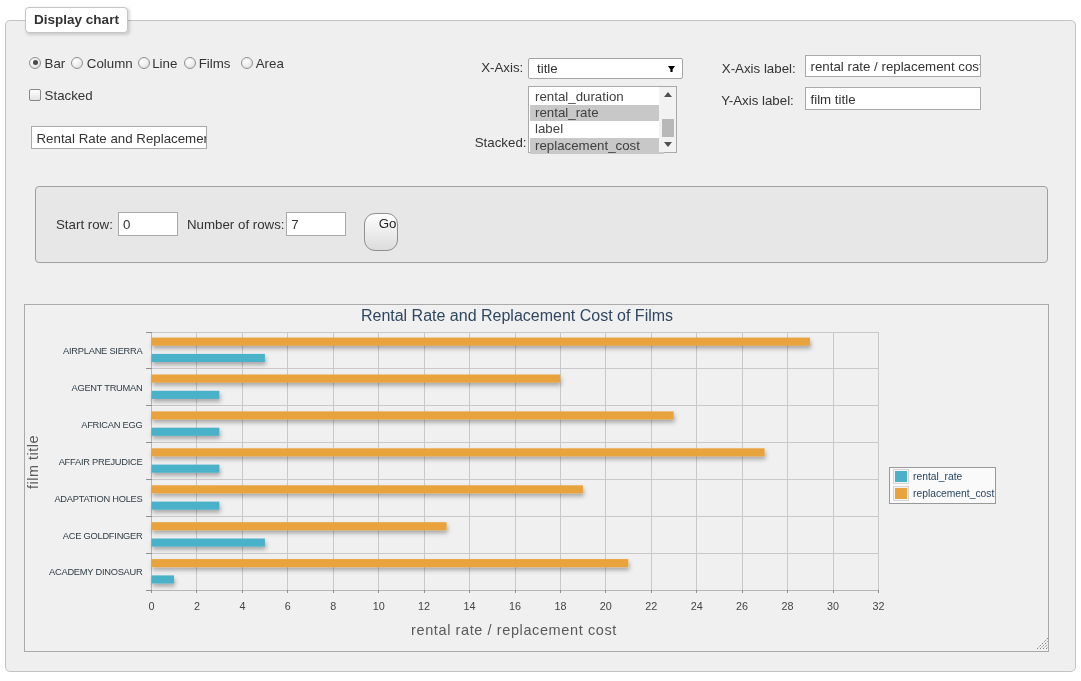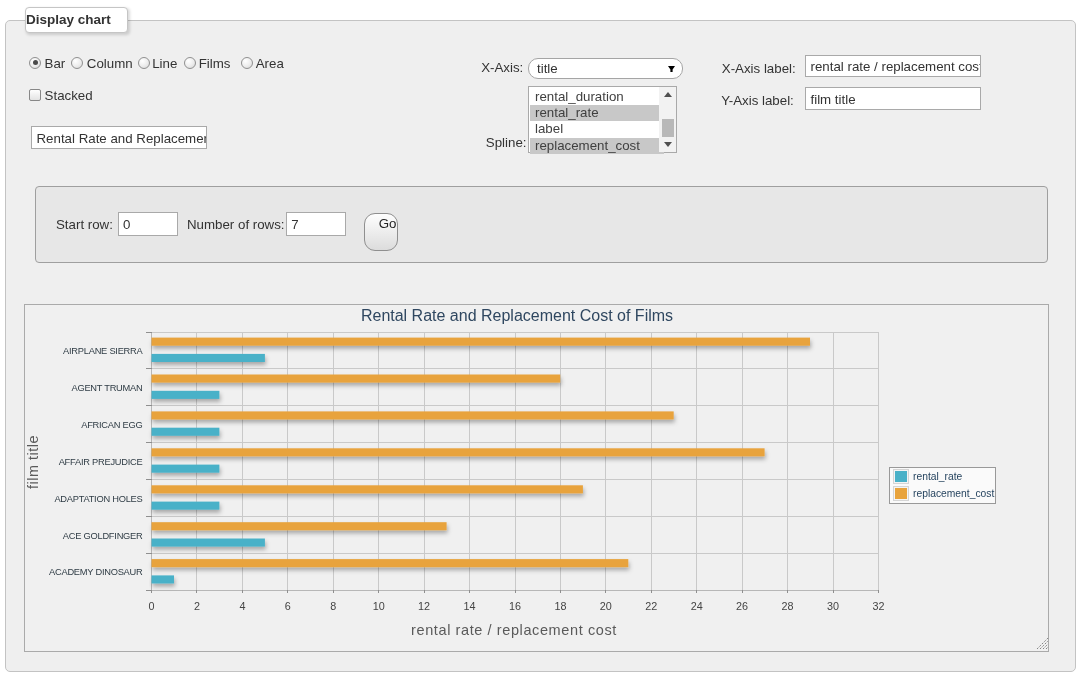--- a/index.html
+++ b/index.html
@@ -1,25 +1,25 @@
 <!DOCTYPE html>
 <html><head><meta charset="utf-8"><title>Display chart</title><style>
 html,body{margin:0;padding:0;background:#fff;}
 body,svg text{font-family:"Liberation Sans",sans-serif;}
 #page{position:relative;width:1081px;height:681px;overflow:hidden;font-size:13.3px;color:#333;}
 .abs{position:absolute;}
 #fieldset{left:4.5px;top:20px;width:1071px;height:652px;background:#efefef;border:1px solid #c3c3c3;border-radius:5px;box-sizing:border-box;}
-#flegend{left:25px;top:7px;width:103px;height:26px;background:#fff;border:1px solid #c5c5c5;border-radius:4px;box-shadow:1.5px 1.5px 3px rgba(0,0,0,.15);box-sizing:border-box;line-height:24px;font-weight:bold;font-size:13.5px;color:#333;}
+#flegend{left:25px;top:7px;width:103px;height:26px;background:#fff;border:1px solid #c5c5c5;border-radius:4px;box-shadow:1.5px 1.5px 3px rgba(0,0,0,.15);box-sizing:border-box;text-align:center;line-height:24px;font-weight:bold;font-size:13.5px;color:#333;}
 .ctl{position:absolute;white-space:nowrap;text-align:center;}
 .radio{position:absolute;width:10px;height:10px;border:1px solid #909090;border-radius:50%;background:radial-gradient(circle at 35% 30%,#ffffff 0%,#ececec 55%,#d2d2d2 100%);box-sizing:content-box;}
 .rdot{position:absolute;left:2.5px;top:2.5px;width:5px;height:5px;border-radius:50%;background:#4a4a4a;}
 .checkbox{position:absolute;width:10px;height:10px;border:1px solid #878787;border-radius:2px;background:linear-gradient(#fefefe,#e3e3e3);}
 .tinput{position:absolute;background:#fff;border:1px solid #a9a9a9;box-sizing:border-box;overflow:hidden;white-space:nowrap;}
 .tinput span{position:absolute;left:4.5px;top:50%;transform:translateY(-50%);}
-#selbox{left:528px;top:58px;width:155px;height:21px;background:#fff;border:1px solid #a5a5a5;border-radius:10px;box-sizing:border-box;}
+#selbox{left:528px;top:58px;width:155px;height:21px;background:#fff;border:1px solid #a5a5a5;border-radius:2px;box-sizing:border-box;}
 #selbox .txt{position:absolute;left:8px;top:2px;}
 #selarrow{position:absolute;right:7px;top:6.5px;width:7px;height:6px;}
 #listbox{left:528px;top:86px;width:149px;height:67px;background:#fff;border:1px solid #a9a9a9;box-sizing:border-box;}
 .opt{position:absolute;left:1px;width:129px;height:16.2px;line-height:16.2px;padding-left:5px;color:#404040;}
 .optsel{background:#c8c8c8;}
 #sb{position:absolute;right:0;top:0;width:17px;height:65px;background:#f2f2f2;}
 .sbarrow{position:absolute;left:5px;width:0;height:0;border-left:4px solid transparent;border-right:4px solid transparent;}
 #sbthumb{position:absolute;left:2.5px;top:32px;width:12px;height:18px;background:#b8b8b8;}
 #greypanel{left:35px;top:186px;width:1013px;height:77px;background:#e7e7e7;border:1px solid #9f9f9f;border-radius:4px;box-sizing:border-box;}
 #gobtn{left:363.5px;top:213px;width:34px;height:38px;border:1px solid #8f8f8f;border-radius:11px;background:linear-gradient(#fefefe,#dcdcdc);box-sizing:border-box;text-align:right;line-height:20px;color:#222;}
@@ -50,21 +50,21 @@
   <span class="ctl" style="right:557.7px;left:auto;top:59.5px">X-Axis:</span>
   <div class="abs" id="selbox">
       <span class="txt">title</span>
       <span id="selarrow">
         <svg width="7" height="6" viewBox="0 0 7 6" style="display:block">
           <path d="M0,0 L7,0 L4.6,3.4 L4.6,6 L2.4,6 L2.4,3.4 Z" fill="#000"></path>
         </svg>
       </span>
     </div>
 
-  <span class="ctl" style="right:554.5px;left:auto;top:135px">Spline:</span>
+  <span class="ctl" style="right:554.5px;left:auto;top:135px">Stacked:</span>
   <div class="abs" id="listbox">
     <div class="opt" style="top:2px">rental_duration</div>
     <div class="opt optsel" style="top:18.2px">rental_rate</div>
     <div class="opt" style="top:34.4px">label</div>
     <div class="opt optsel" style="top:50.6px">replacement_cost</div>
     <div id="sb">
       <span class="sbarrow" style="top:5px;border-bottom:5px solid #505050"></span>
       <span class="sbarrow" style="bottom:5px;border-top:5px solid #505050"></span>
       <div id="sbthumb"></div>
     </div>

